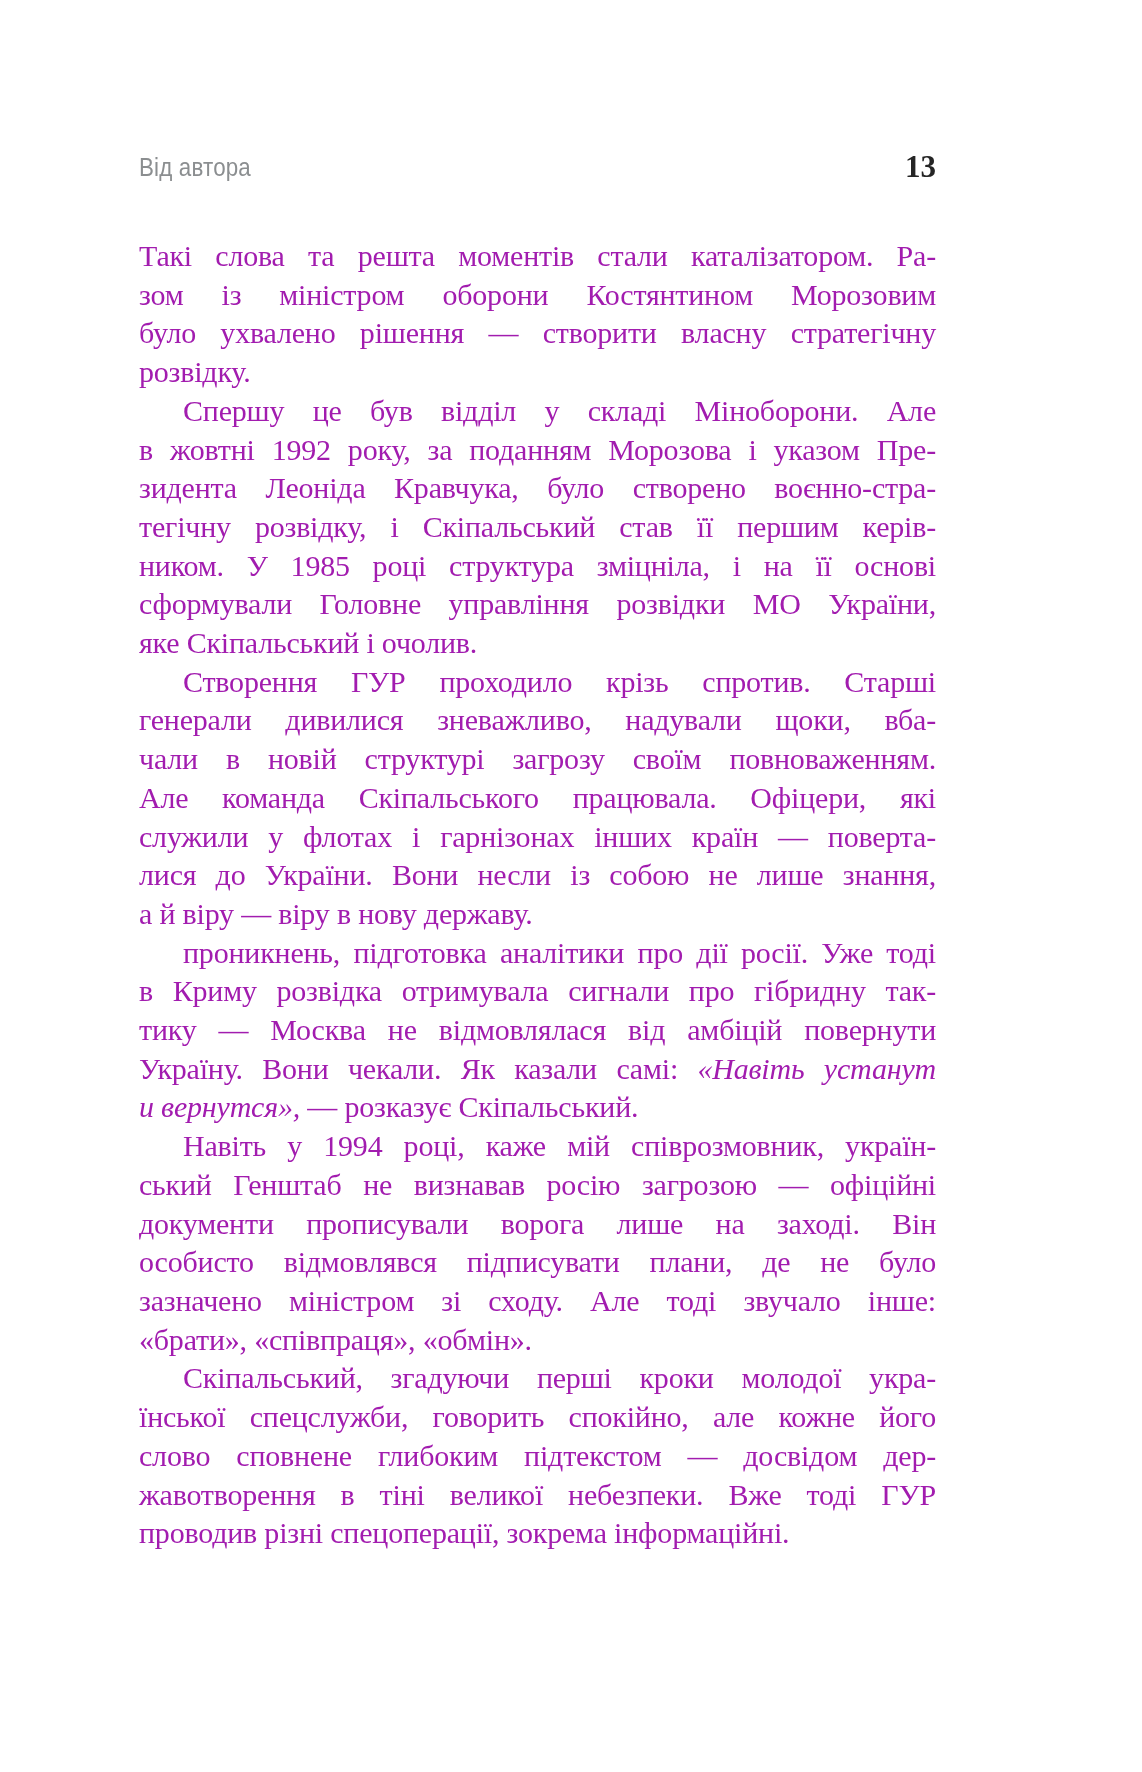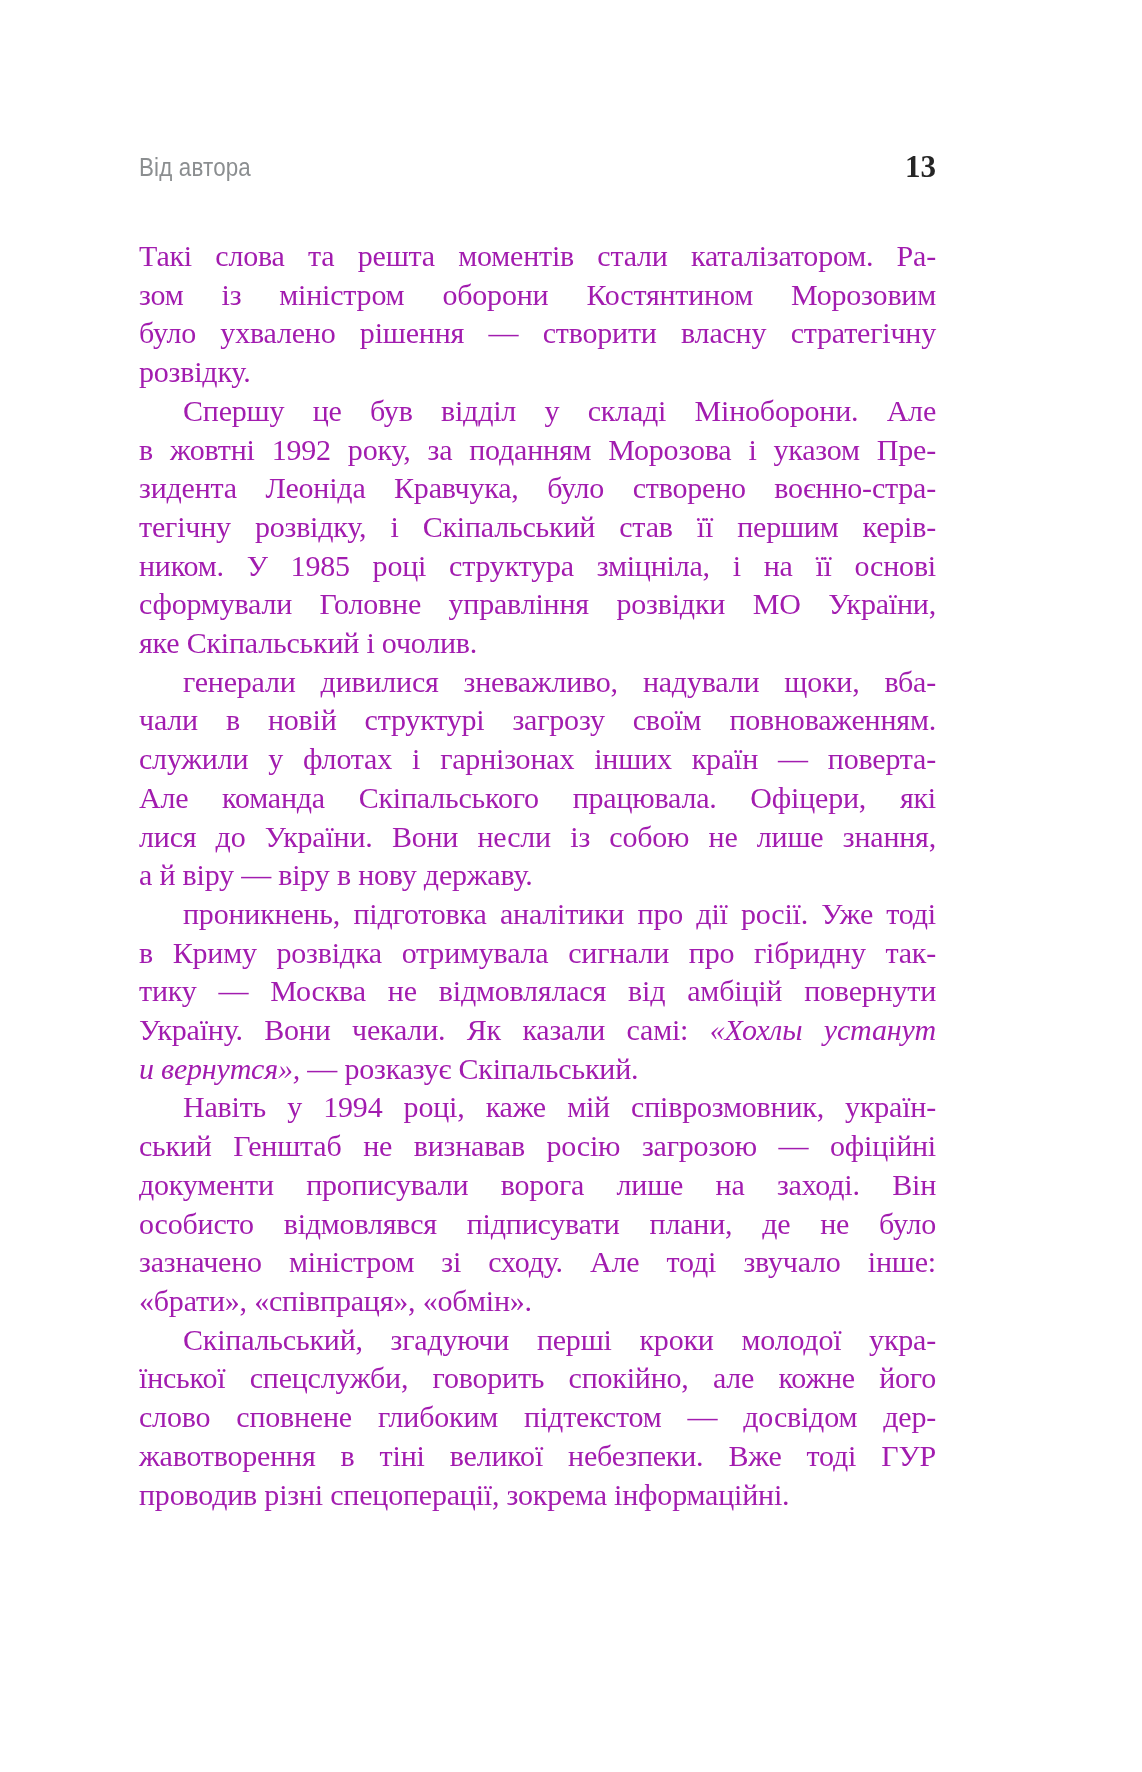--- a/index.html
+++ b/index.html
@@ -83,32 +83,33 @@
       <div class="para indent">
         <div class="line"><span>Спершу це був відділ у складі Міноборони. Але</span></div>
         <div class="line"><span>в жовтні 1992 року, за поданням Морозова і указом Пре-</span></div>
         <div class="line"><span>зидента Леоніда Кравчука, було створено воєнно-стра-</span></div>
         <div class="line"><span>тегічну розвідку, і Скіпальський став її першим керів-</span></div>
         <div class="line"><span>ником. У 1985 році структура зміцніла, і на її основі</span></div>
         <div class="line"><span>сформували Головне управління розвідки МО України,</span></div>
         <div class="line last"><span>яке Скіпальський і очолив.</span></div>
       </div>
       <div class="para indent">
+        <div class="line"><span>Створення ГУР проходило крізь спротив. Старші</span></div>
         <div class="line"><span>генерали дивилися зневажливо, надували щоки, вба-</span></div>
         <div class="line"><span>чали в новій структурі загрозу своїм повноваженням.</span></div>
+        <div class="line"><span>Але команда Скіпальського працювала. Офіцери, які</span></div>
         <div class="line"><span>служили у флотах і гарнізонах інших країн — поверта-</span></div>
-        <div class="line"><span>Але команда Скіпальського працювала. Офіцери, які</span></div>
         <div class="line"><span>лися до України. Вони несли із собою не лише знання,</span></div>
         <div class="line last"><span>а й віру — віру в нову державу.</span></div>
       </div>
       <div class="para indent">
         <div class="line"><span>проникнень, підготовка аналітики про дії росії. Уже тоді</span></div>
         <div class="line"><span>в Криму розвідка отримувала сигнали про гібридну так-</span></div>
         <div class="line"><span>тику — Москва не відмовлялася від амбіцій повернути</span></div>
-        <div class="line"><span>Україну. Вони чекали. Як казали самі: </span><span class="it">«Хохлы устанут</span></div>
+        <div class="line"><span>Україну. Вони чекали. Як казали самі: </span><span class="it">«Навіть устанут</span></div>
         <div class="line last"><span class="it">и вернутся»,</span><span> — розказує Скіпальський.</span></div>
       </div>
       <div class="para indent">
         <div class="line"><span>Навіть у 1994 році, каже мій співрозмовник, україн-</span></div>
         <div class="line"><span>ський Генштаб не визнавав росію загрозою — офіційні</span></div>
         <div class="line"><span>документи прописували ворога лише на заході. Він</span></div>
         <div class="line"><span>особисто відмовлявся підписувати плани, де не було</span></div>
         <div class="line"><span>зазначено міністром зі сходу. Але тоді звучало інше:</span></div>
         <div class="line last"><span>«брати», «співпраця», «обмін».</span></div>
       </div>

